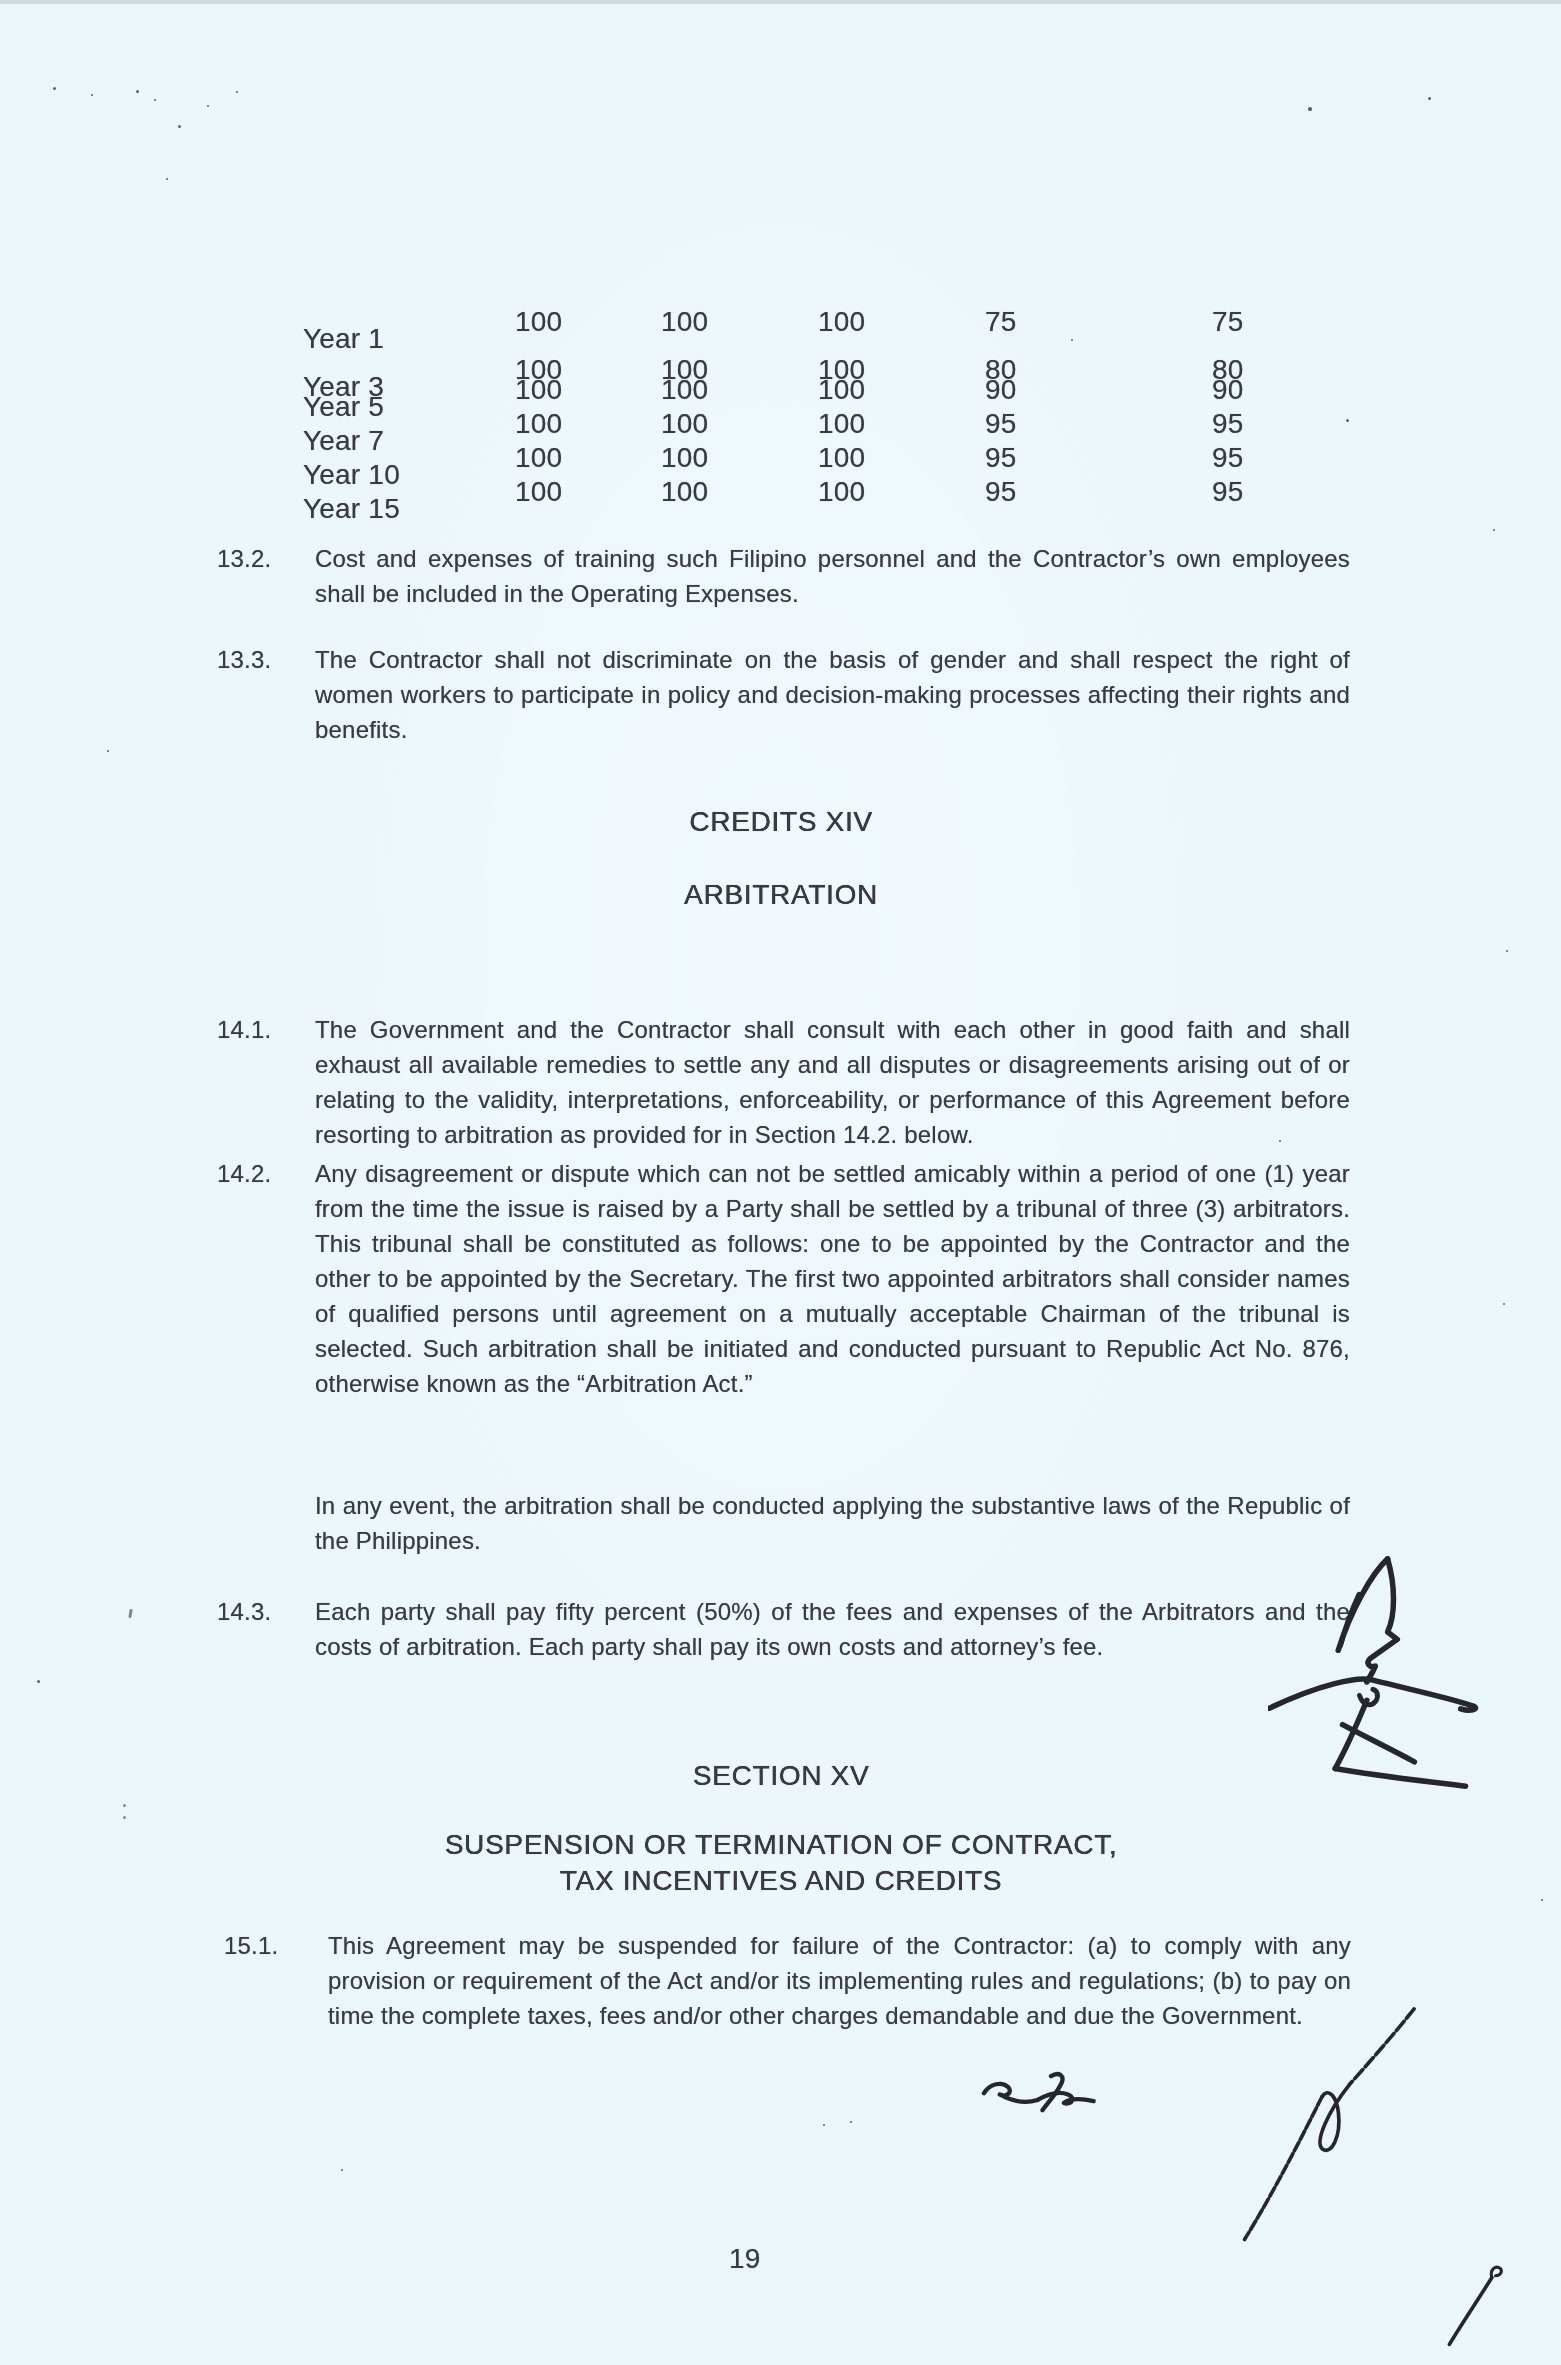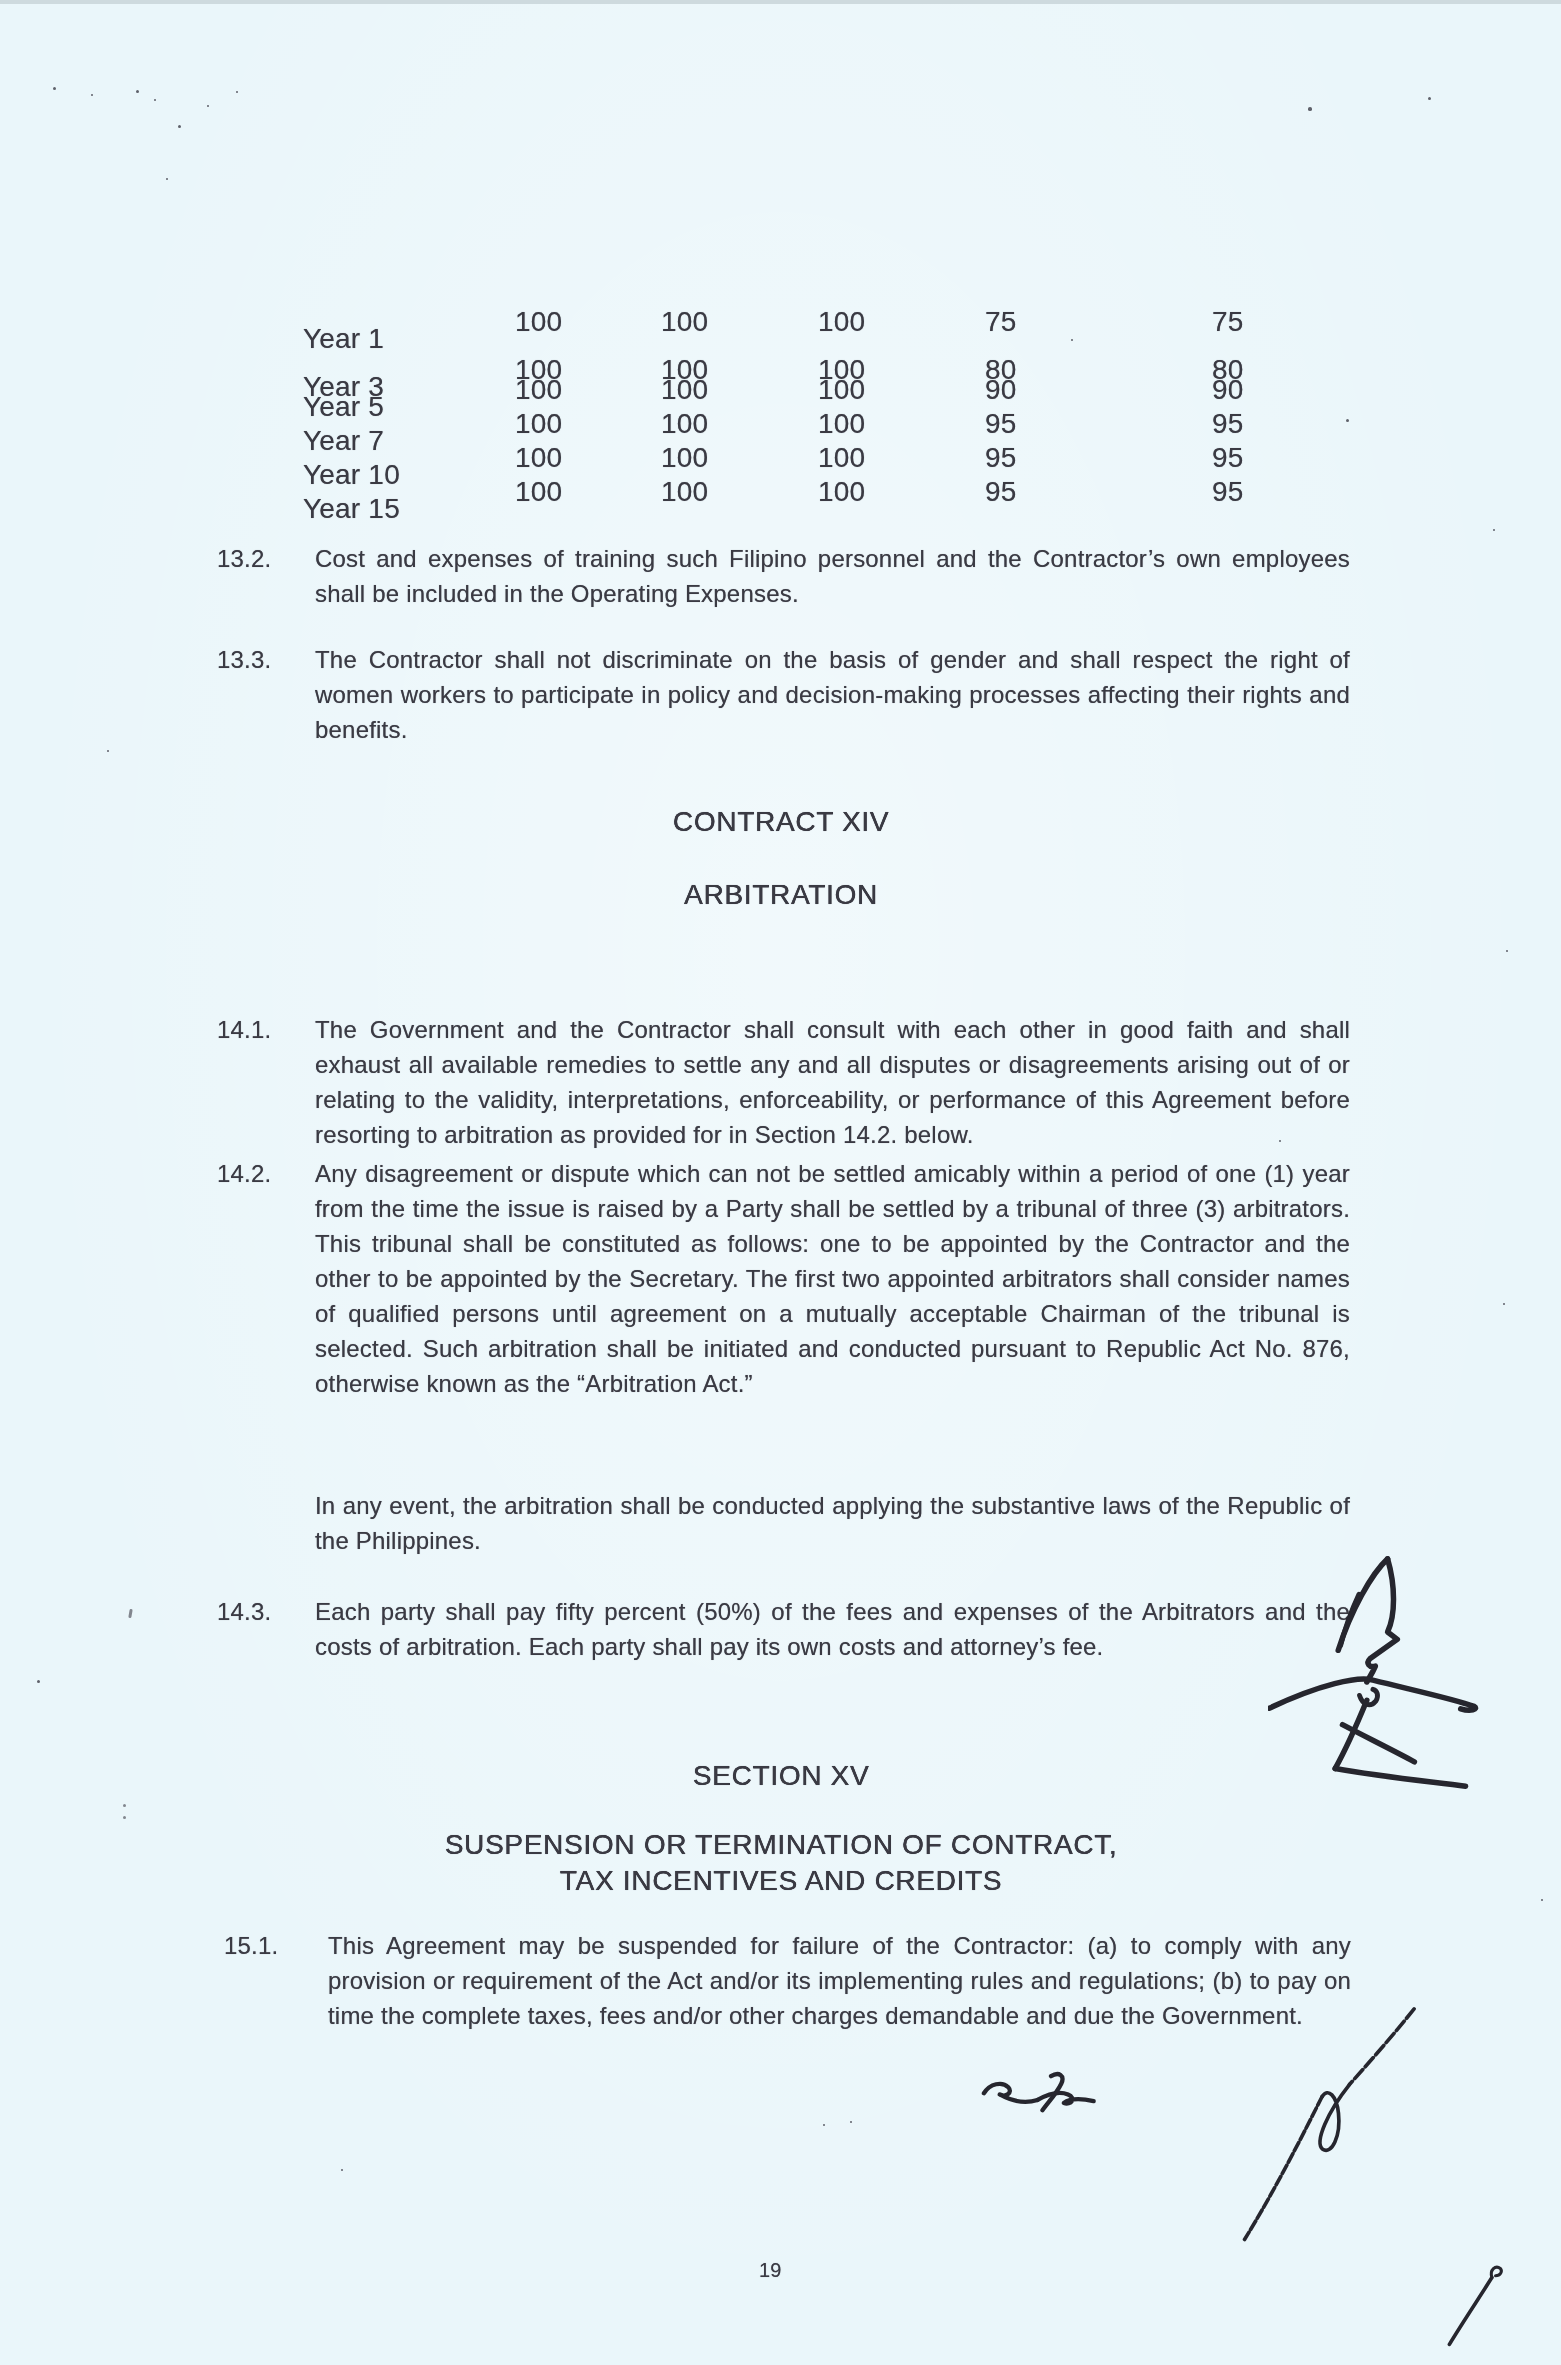--- a/index.html
+++ b/index.html
@@ -38,21 +38,21 @@
   .clause.c151 .body{margin-left:328px;width:1023px;}
   .clause.nonum .body{margin-left:315px;width:1035px;}
   
   .heading{
     position:absolute;left:0;width:1562px;text-align:center;
     font-size:28px;line-height:35px;letter-spacing:0.7px;
     text-shadow:0 0 0.7px rgba(43,43,53,.7),0.3px 0 0 currentColor;
     white-space:pre;
   }
   
-  .pagenum{position:absolute;left:759px;top:2243px;font-size:20px;margin-top:16px;}
+  .pagenum{position:absolute;left:729px;top:2243px;font-size:28px;}
   
   .hand{position:absolute;}
   .hand path{fill:none;stroke:#26262e;stroke-linecap:round;stroke-linejoin:round;}
   
   .speck{position:absolute;background:#3c3c46;border-radius:50%;opacity:.8;}
   .tick{position:absolute;background:#4a4a54;border-radius:1.8px;opacity:.65;}
 </style>
 </head>
 <body>
 
@@ -112,21 +112,21 @@
   <div class="clause scantext" style="top:541px">
     <span class="num">13.2.</span>
     <div class="body">Cost and expenses of training such Filipino personnel and the Contractor’s own employees shall be included in the Operating Expenses.</div>
   </div>
 
   <div class="clause scantext" style="top:642px">
     <span class="num">13.3.</span>
     <div class="body">The Contractor shall not discriminate on the basis of gender and shall respect the right of women workers to participate in policy and decision-making processes affecting their rights and benefits.</div>
   </div>
 
-  <div class="heading" style="top:804px">CONTRACT XIV</div>
+  <div class="heading" style="top:804px">CREDITS XIV</div>
   <div class="heading" style="top:877px">ARBITRATION</div>
 
   <div class="clause scantext" style="top:1012px">
     <span class="num">14.1.</span>
     <div class="body">The Government and the Contractor shall consult with each other in good faith and shall exhaust all available remedies to settle any and all disputes or disagreements arising out of or relating to the validity, interpretations, enforceability, or performance of this Agreement before resorting to arbitration as provided for in Section 14.2. below.</div>
   </div>
 
   <div class="clause scantext" style="top:1156px">
     <span class="num">14.2.</span>
     <div class="body">Any disagreement or dispute which can not be settled amicably within a period of one (1) year from the time the issue is raised by a Party shall be settled by a tribunal of three (3) arbitrators.  This tribunal shall be constituted as follows: one to be appointed by the Contractor and the other to be appointed by the Secretary.  The first two appointed arbitrators shall consider names of qualified persons until agreement on a mutually acceptable Chairman of the tribunal is selected.  Such arbitration shall be initiated and conducted pursuant to Republic Act No. 876, otherwise known as the “Arbitration Act.”</div>

